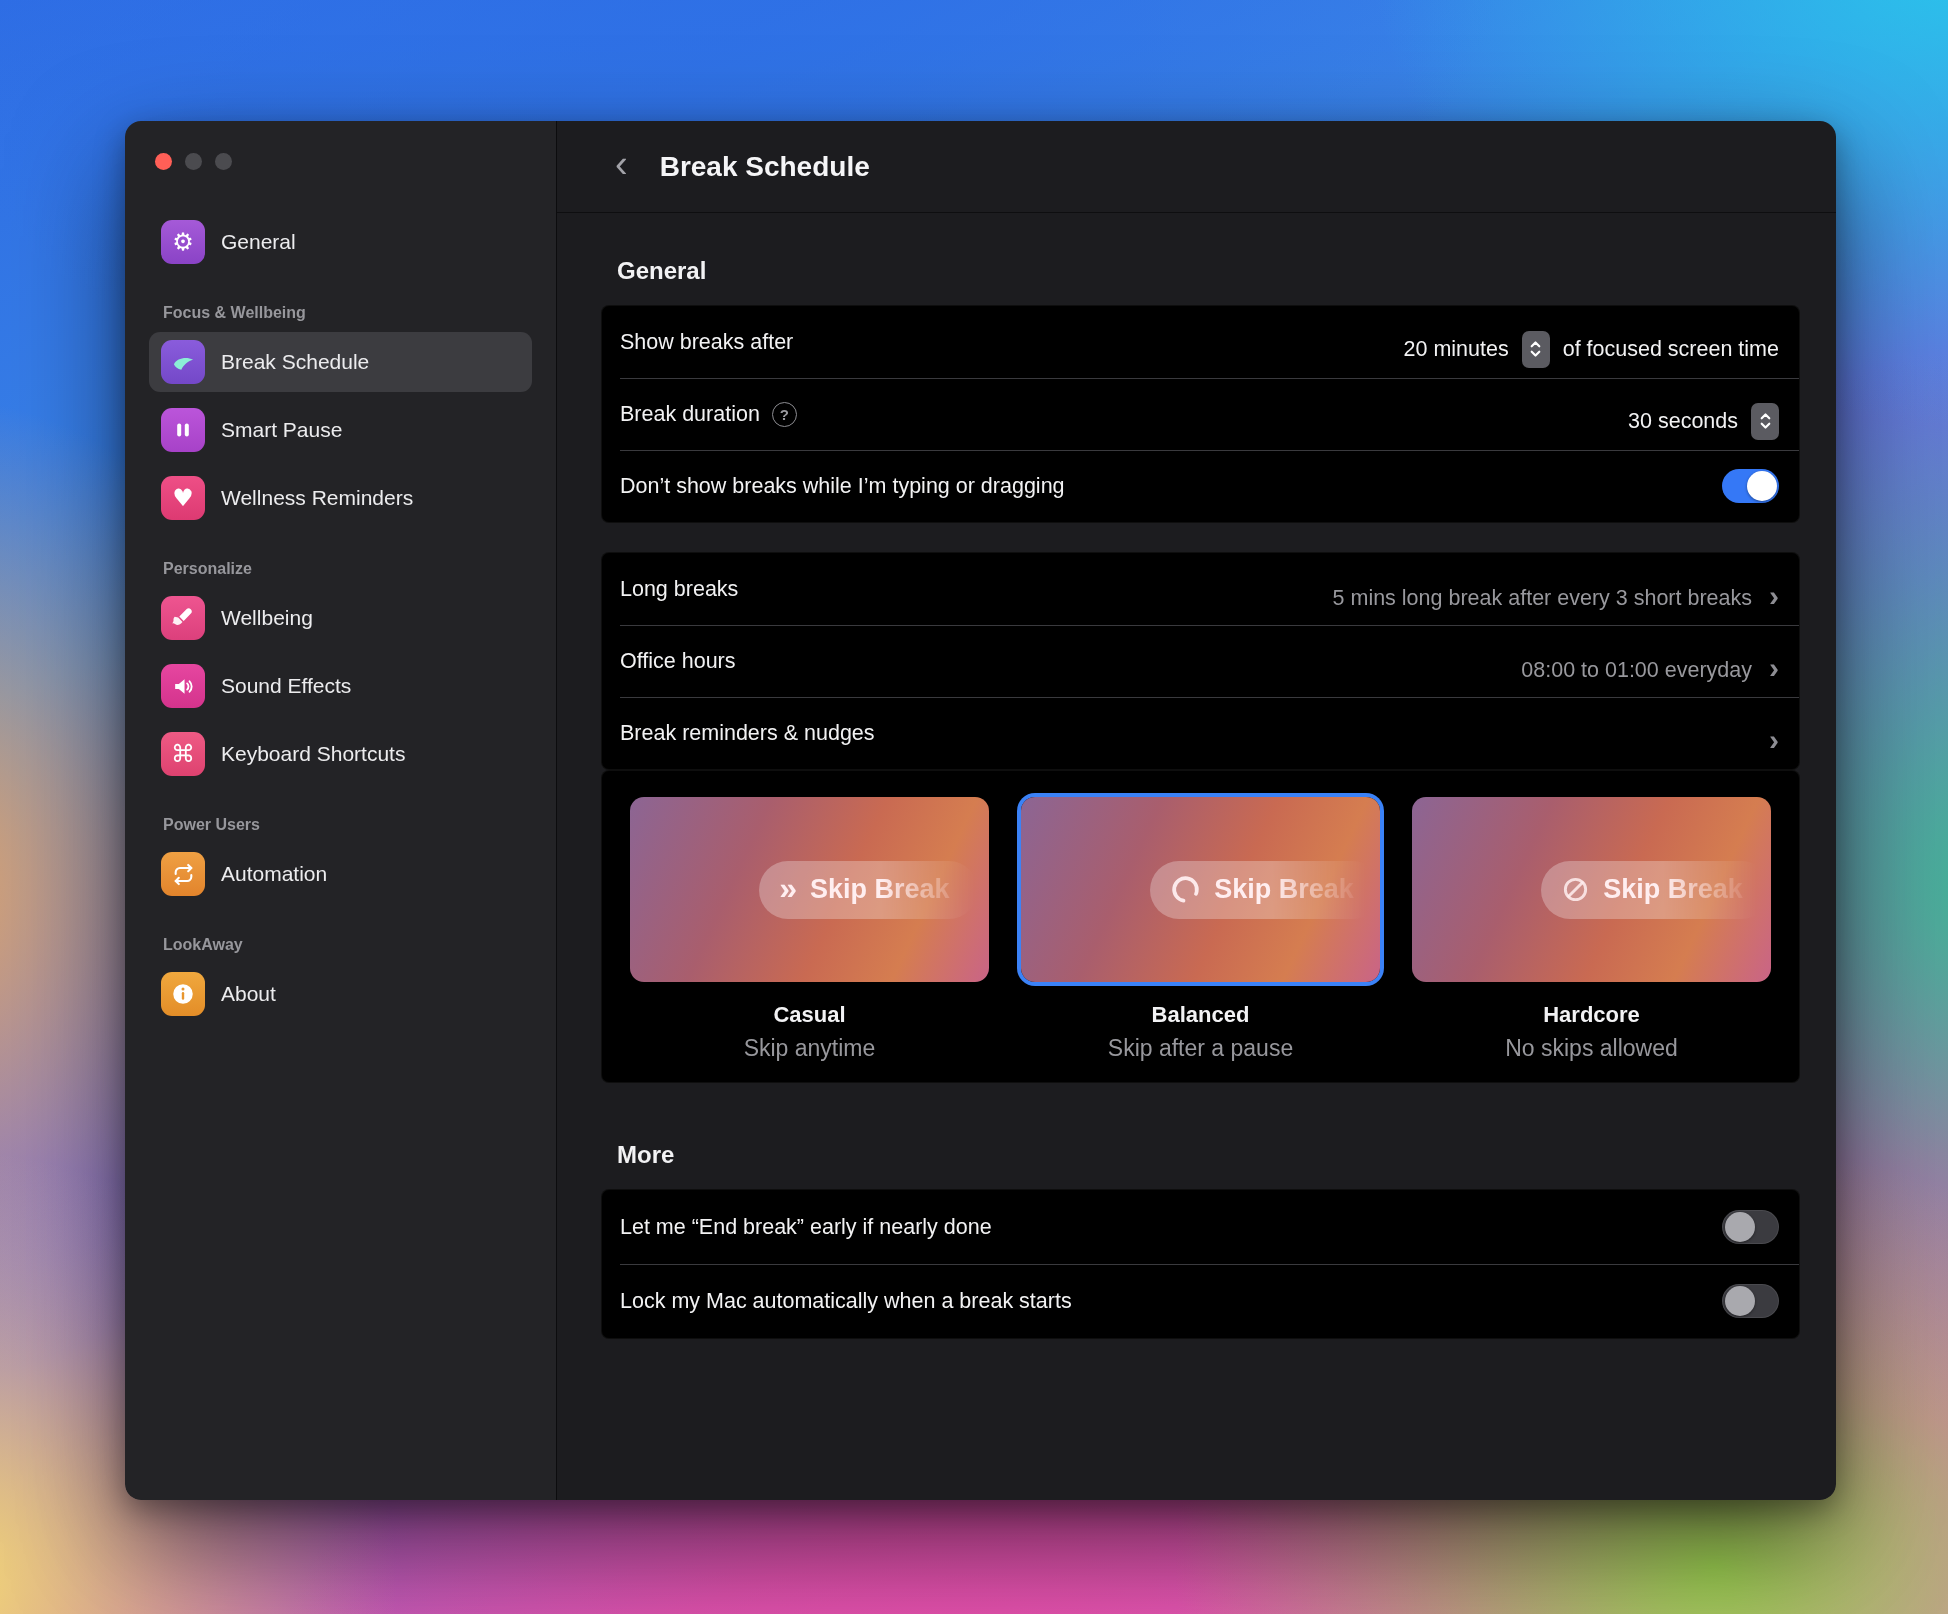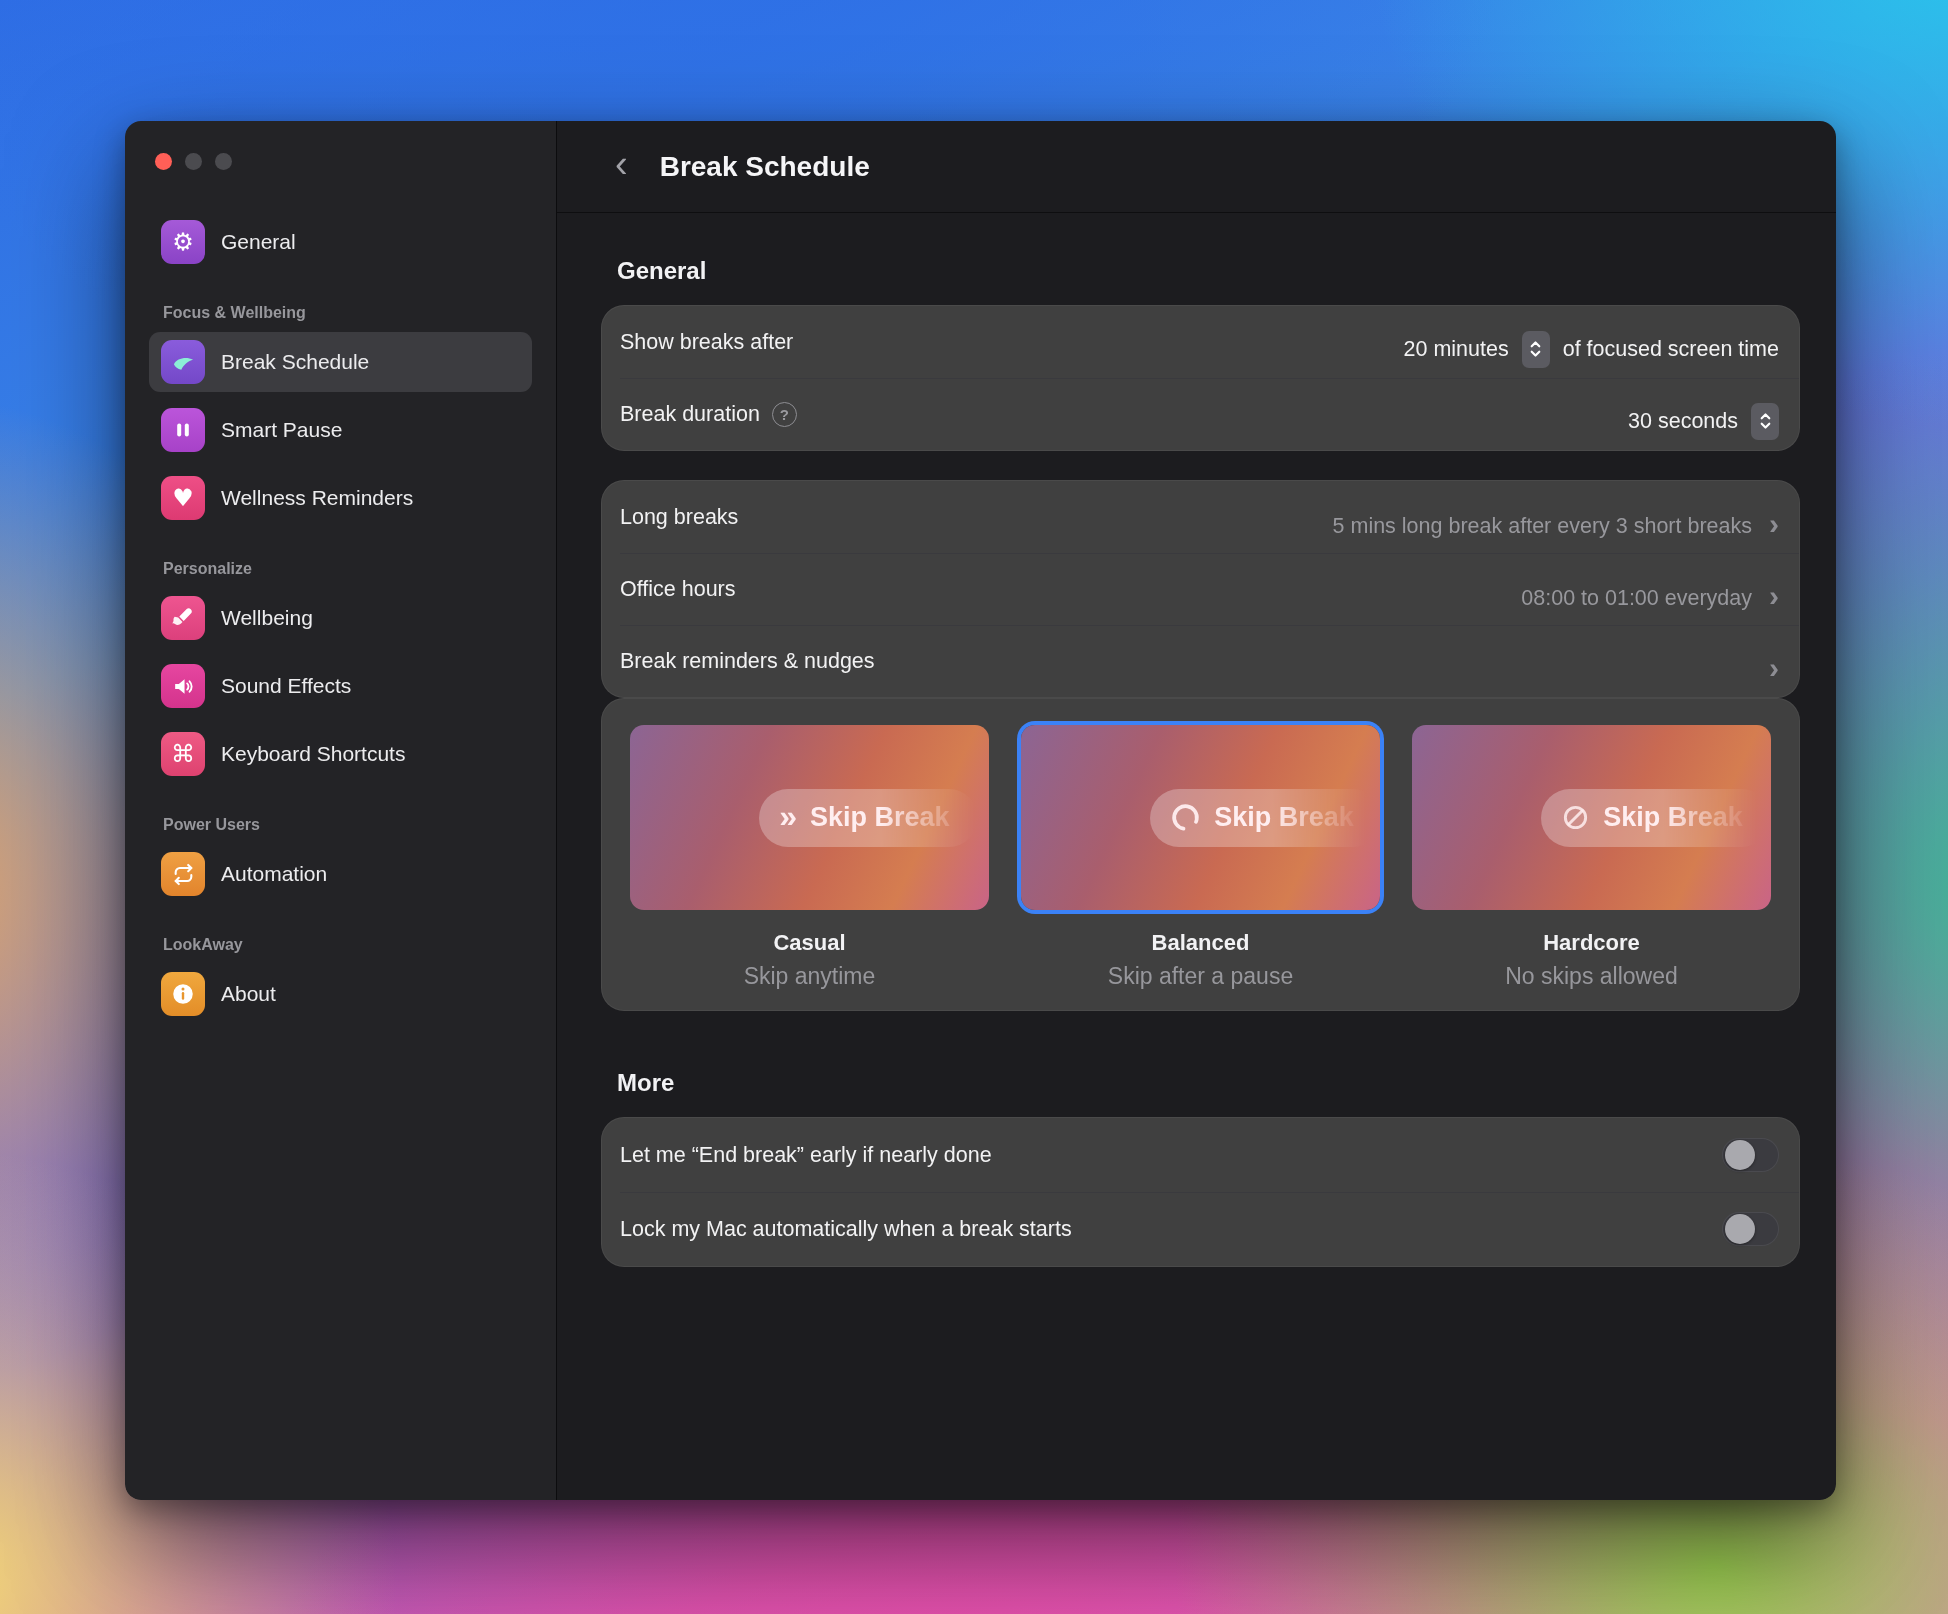--- a/index.html
+++ b/index.html
@@ -43,21 +43,21 @@
   .ic-keys{ background:linear-gradient(180deg,#ee5a84,#de4270); }
   .ic-auto{ background:linear-gradient(180deg,#efa043,#e2842c); }
   .ic-info{ background:linear-gradient(180deg,#f0a83e,#e38d28); }
   
   .content{ flex:1; background:#1c1c1f; display:flex; flex-direction:column; min-width:0; }
   .c-header{ height:92px; flex:0 0 92px; border-bottom:1px solid #0e0e10; display:flex; align-items:center; padding-left:54px; gap:28px; }
   .back{ font-size:38px; color:#a2a2a8; line-height:1; padding:0 4px 6px; cursor:default; }
   .c-title{ font-size:28px; font-weight:700; color:#f5f5f7; }
   .scroll{ padding:0 36px 40px 44px; overflow:hidden; }
   .sec-title{ font-size:24px; font-weight:700; color:#f2f2f4; margin:44px 0 20px 16px; }
-  .card{ background:#404040; border:1px solid rgba(255,255,255,.055); border-radius:23px; }
+  .card{ background:#000000; border:1px solid rgba(255,255,255,.055); border-radius:8px; }
   .row{ height:72px; display:flex; align-items:center; justify-content:space-between; padding:0 20px 0 18px; position:relative; }
   .row + .row::before{ content:""; position:absolute; left:18px; right:0; top:0; height:1px; background:#3a3a3e; }
   .row-label{ font-size:21.5px; color:#f2f2f3; display:flex; align-items:center; gap:12px; }
   .row-right{ display:flex; align-items:center; gap:13px; font-size:21.5px; color:#f2f2f3;margin-top:14px; }
   .row-right.muted{ color:#98989d;align-items:flex-end; }
   .help{ width:25px; height:25px; border-radius:50%; border:1.7px solid #8d8d92; color:#9a9a9f; font-size:15px; font-weight:700;
          display:flex; align-items:center; justify-content:center; }
   .stepper{ width:28px; height:37px; background:#5b5b61; border-radius:7px; display:flex; align-items:center; justify-content:center; cursor:default; }
   .chev-r{ font-size:30px; color:#8d8d93; font-weight:600; line-height:1; padding-left:4px; }
   
@@ -213,20 +213,26 @@
           <span class="row-right">
             <span>30 seconds</span>
             <span class="stepper">
               <svg viewBox="0 0 12 20" width="13" height="22" fill="none" stroke="#fff" stroke-width="2" stroke-linecap="round" stroke-linejoin="round">
                   <path d="M2.5 7.5L6 4l3.5 3.5"></path>
                   <path d="M2.5 12.5L6 16l3.5-3.5"></path>
                 </svg>
             </span>
           </span>
         </div>
+        <div class="row">
+          <span class="row-label">Don’t show breaks while I’m typing or dragging</span>
+          <span class="toggle on">
+              <span class="knob"></span>
+            </span>
+        </div>
       </div>
 
       <div class="card mt-links">
         <div class="row">
           <span class="row-label">Long breaks</span>
           <span class="row-right muted">
             <span>5 mins long break after every 3 short breaks</span>
             <span class="chev-r">›</span>
           </span>
         </div>

